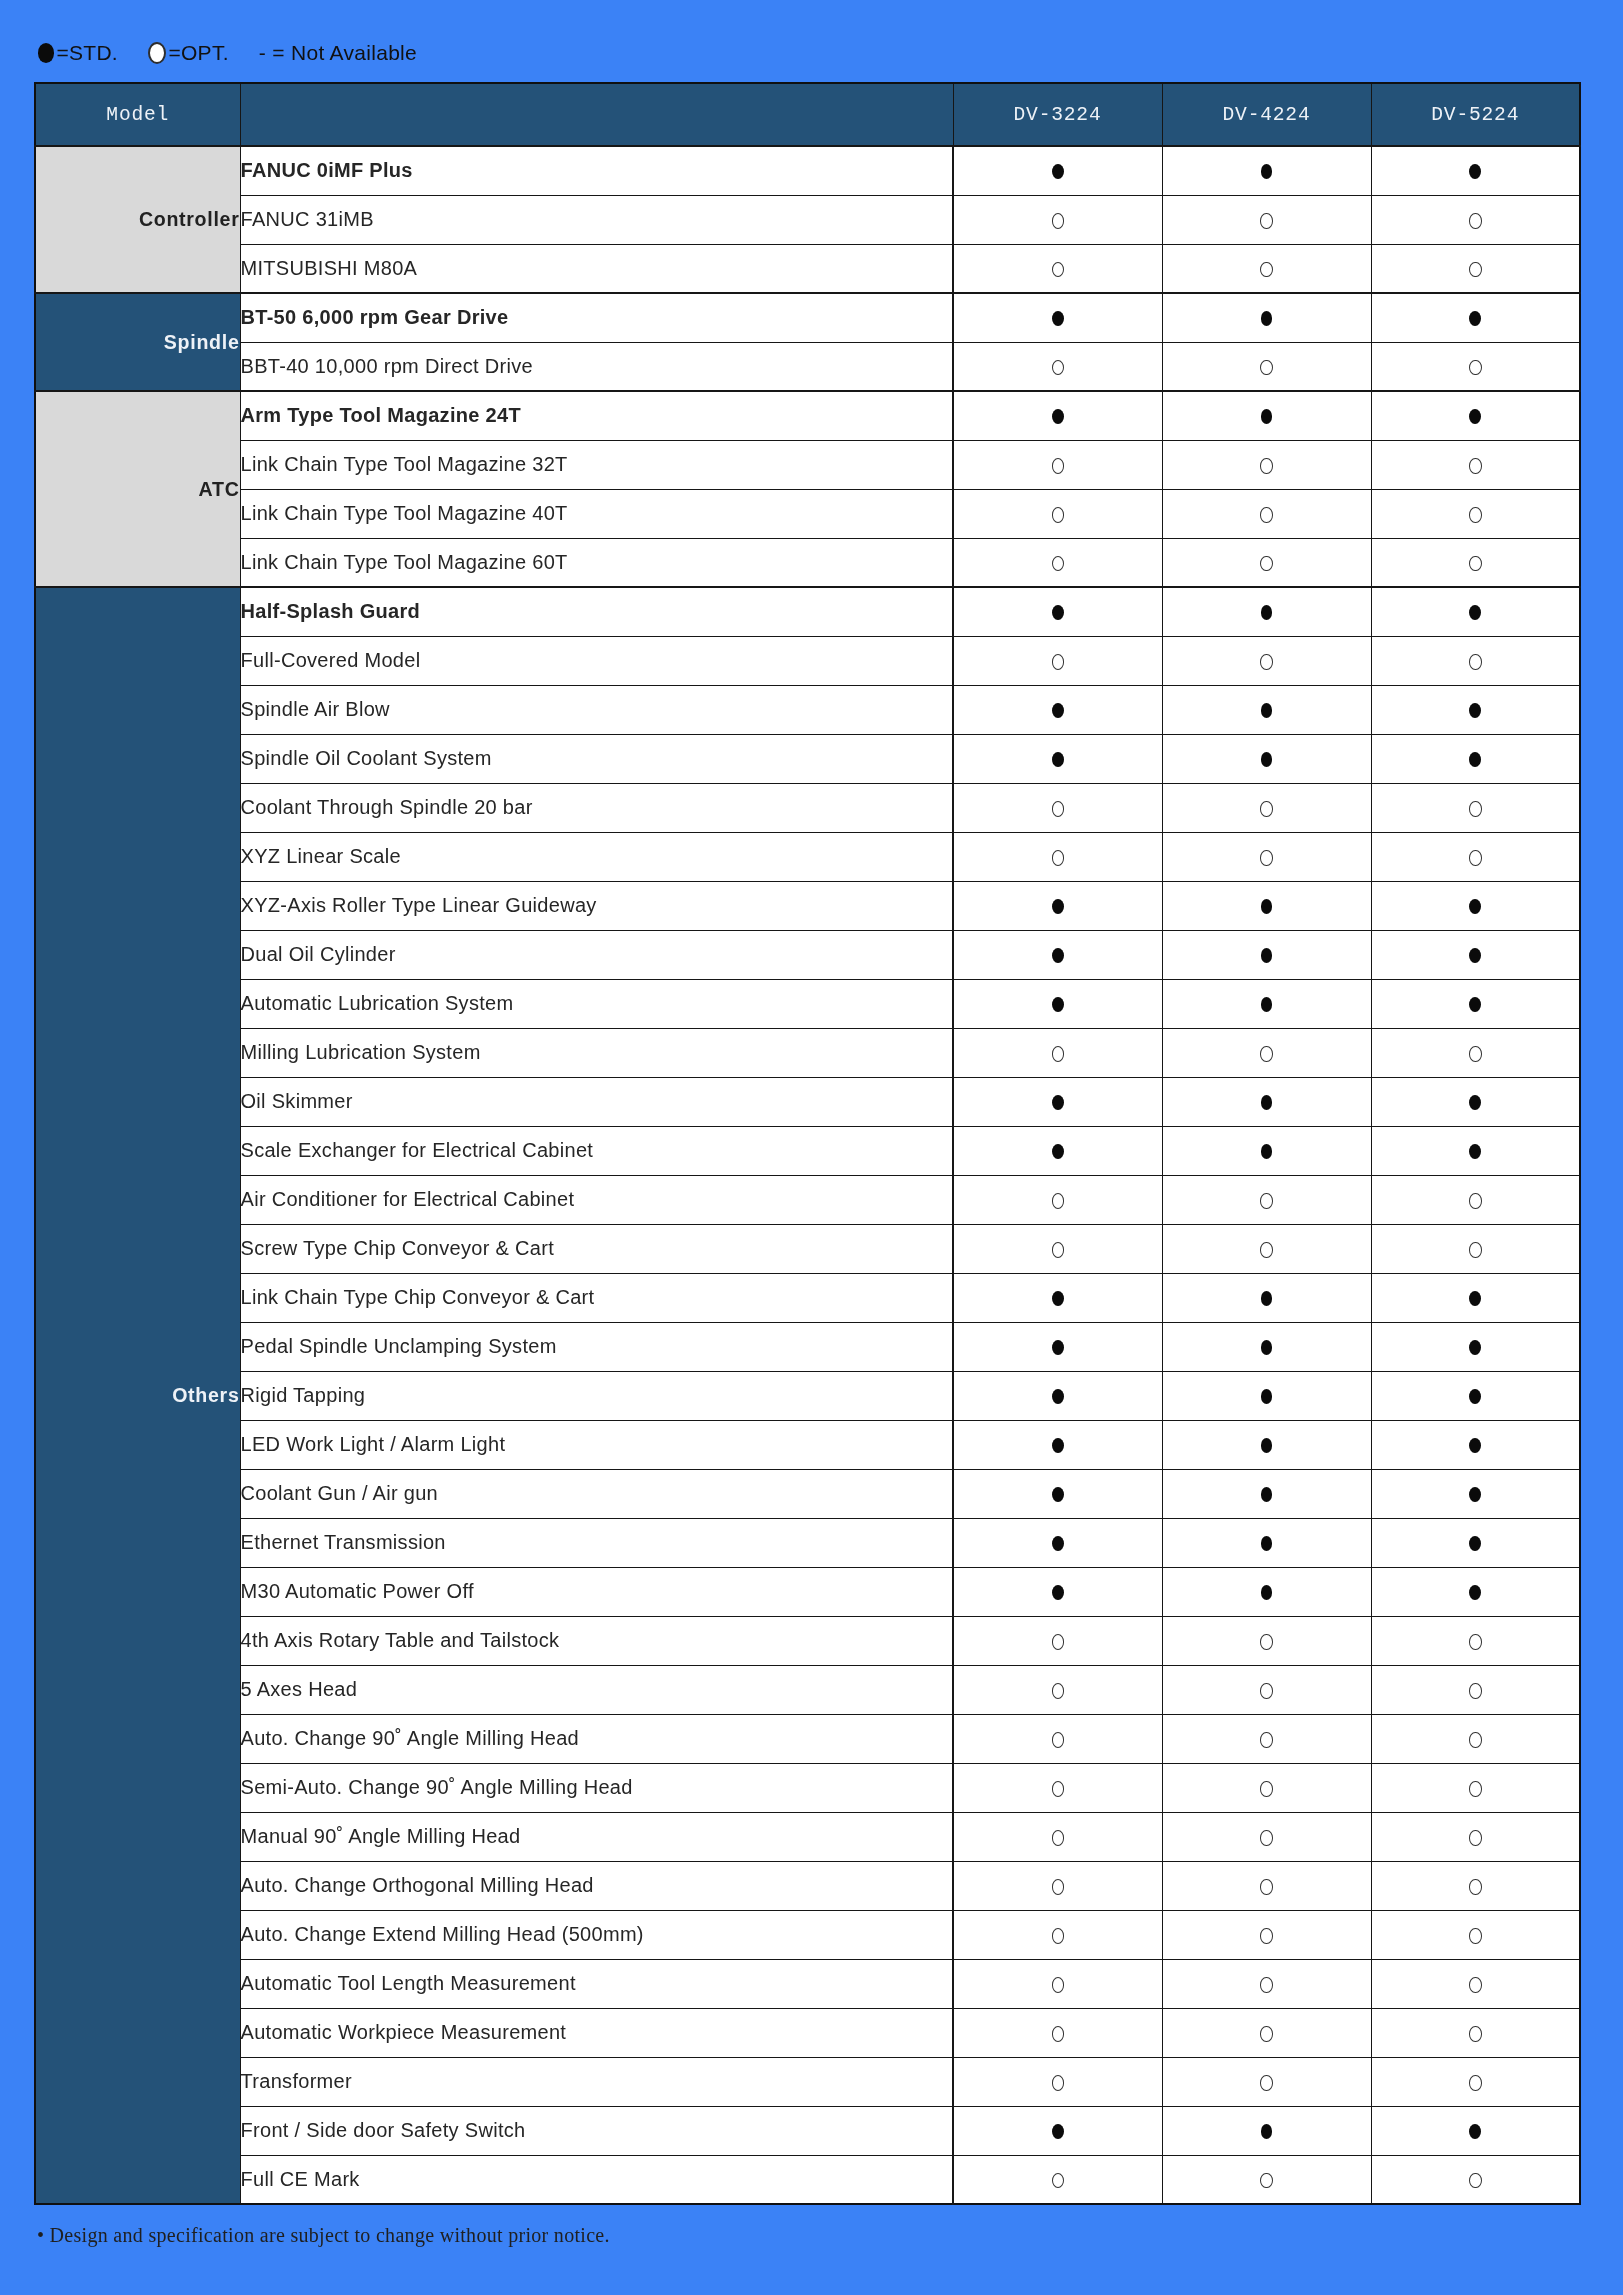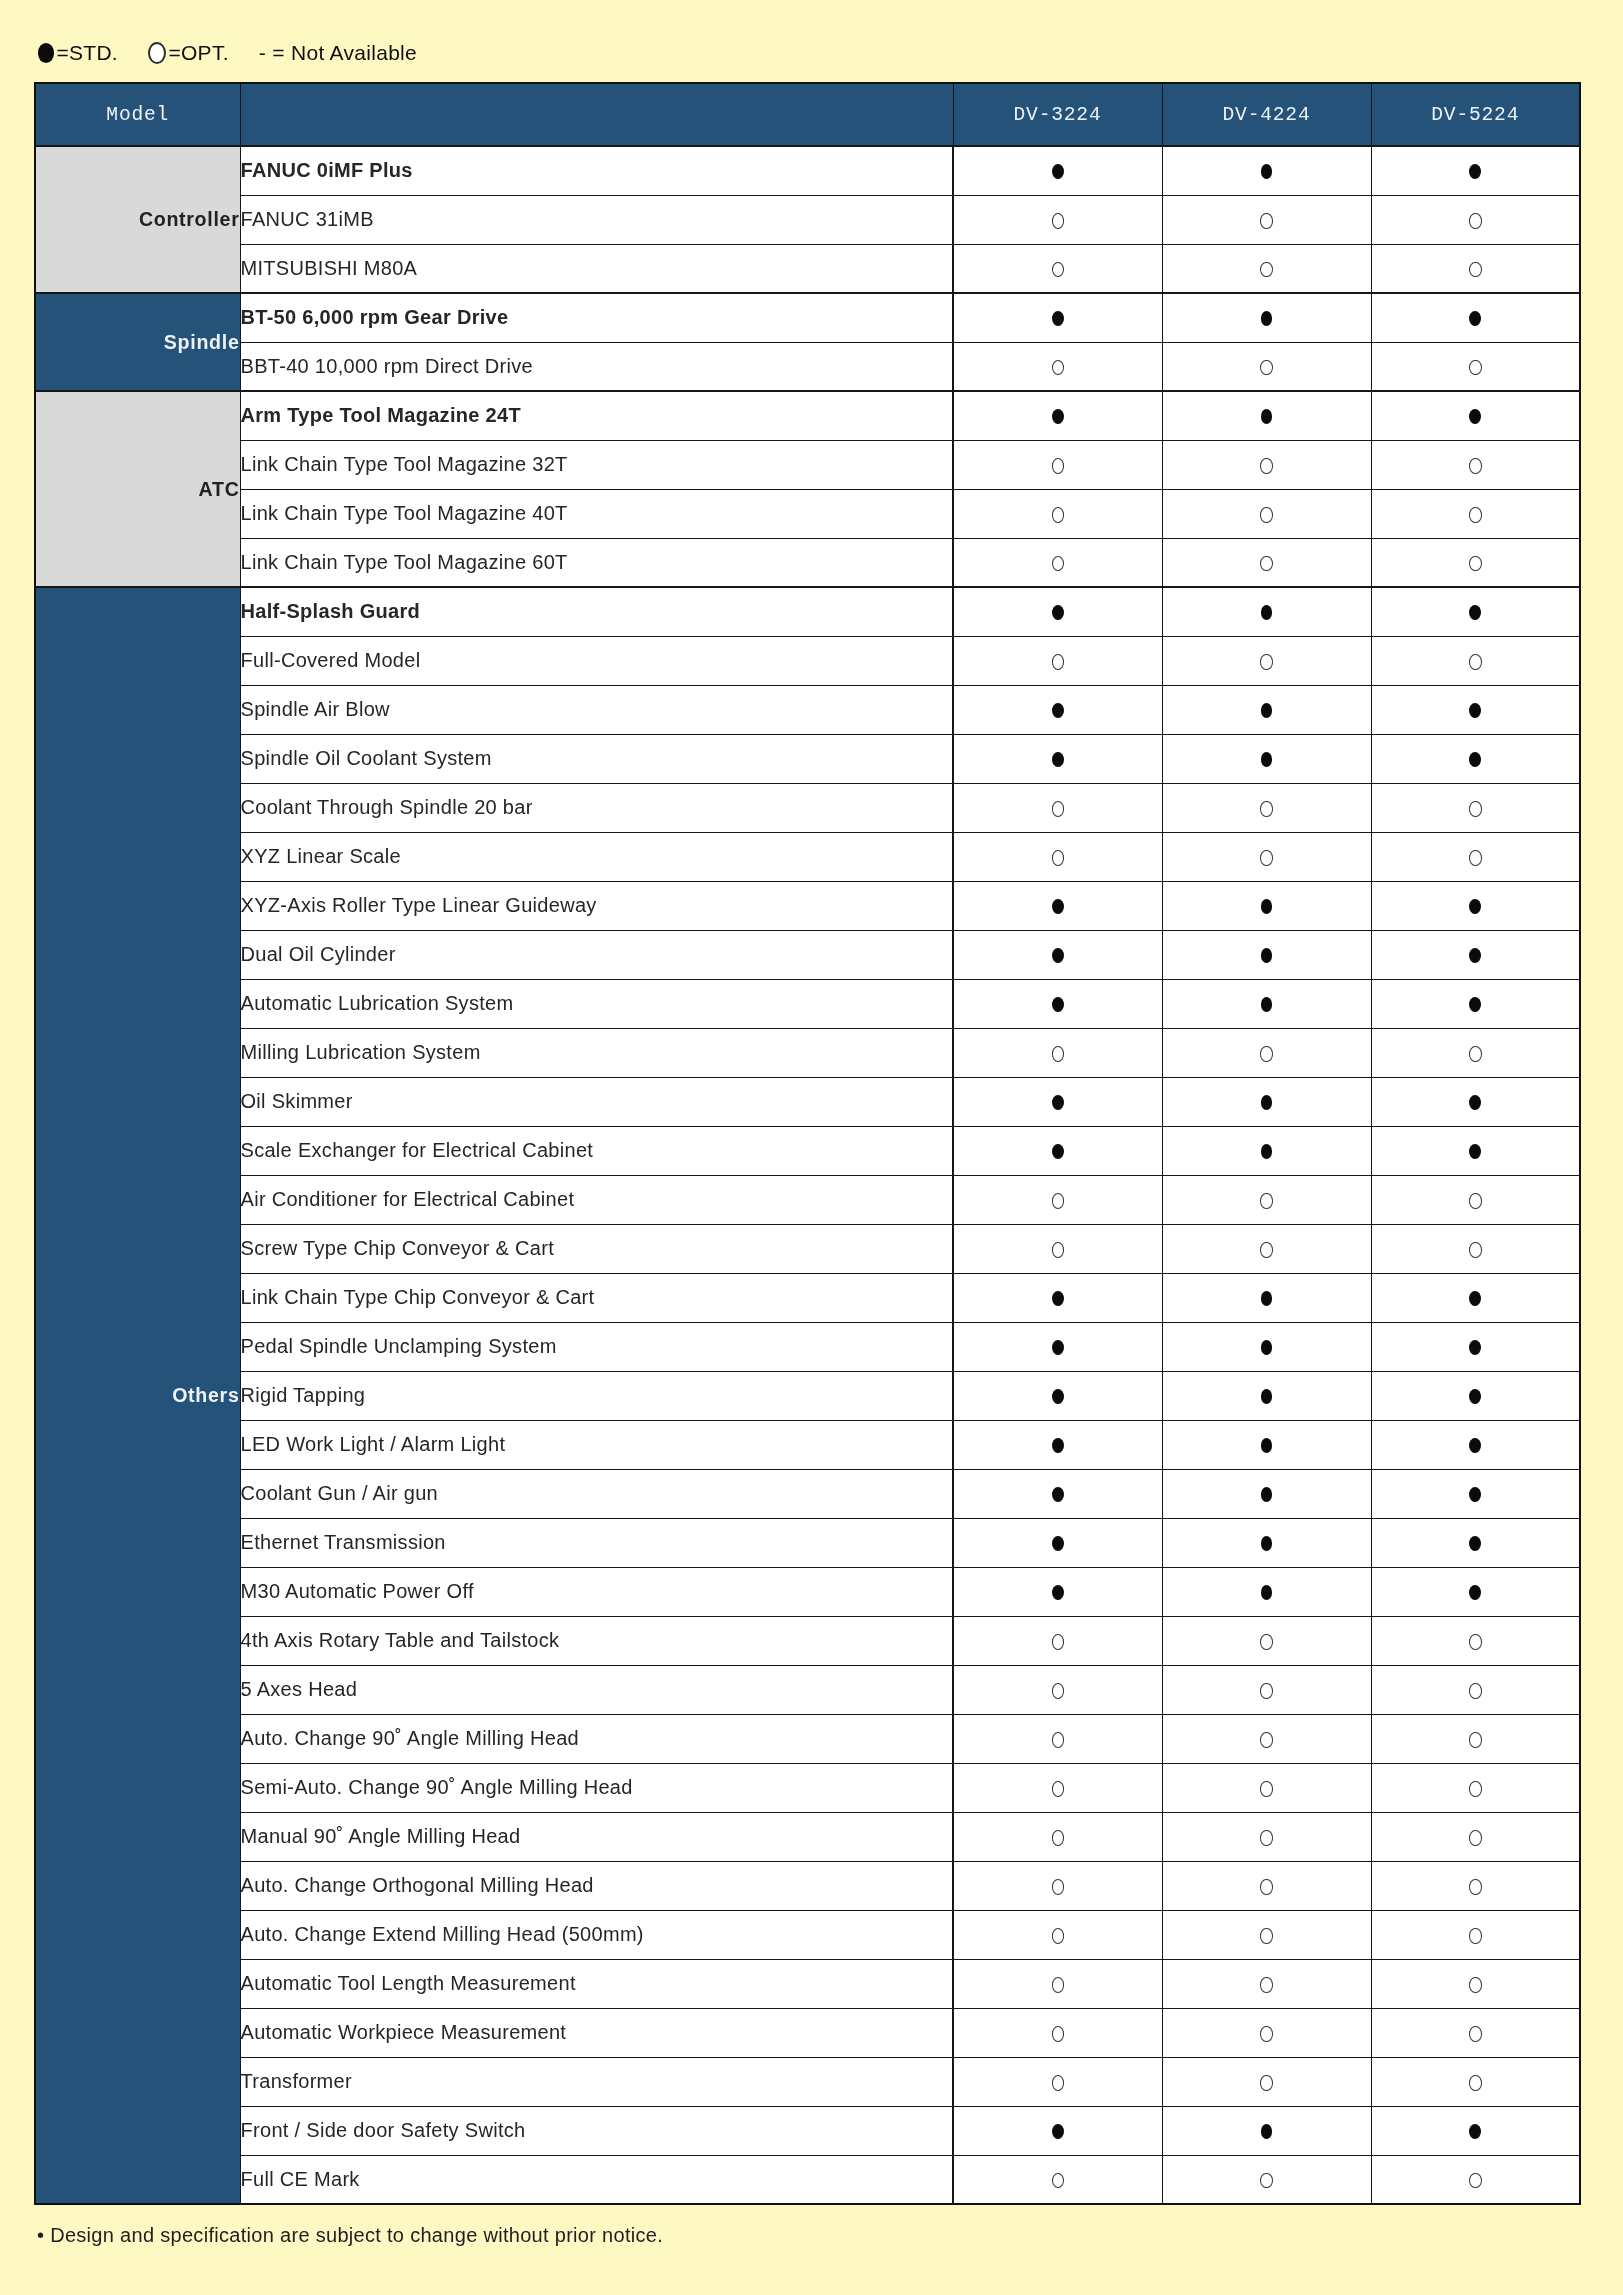--- a/index.html
+++ b/index.html
@@ -1,20 +1,20 @@
 <!DOCTYPE html>
 <html style="font-size:10.5px"><head>
 <meta charset="utf-8">
 <style>
   html,body{margin:0;padding:0;background:#ffffff;}
   .page{
     position:relative;
     width:1623px;
     height:2295px;
-    background:#fef9c3;
+    background:#3b82f6;
     font-family:"Liberation Sans", sans-serif;
     color:#1f1f1f;
   }
   
   .legend{
     position:absolute;
     left:38px; top:41px;
     display:flex;
     align-items:center;
     gap:30px;
@@ -90,20 +90,21 @@
   }
   .marker.std{background:#0b0b0b;}
   .marker.opt{border:1.6px solid #333;background:#fff;width:10.5px;height:13.7px;}
   
   .footer-note{
     position:absolute;
     left:37px; top:2224px;
     font-size:20px;
     letter-spacing:0.3px;
     color:#1f1f1f;
+    font-family:Liberation Serif, serif;
   }
 </style>
 </head>
 <body>
 
 <div class="page">
 
   <div class="legend">
     <span class="legend-item">
       <span class="dot filled"></span>

